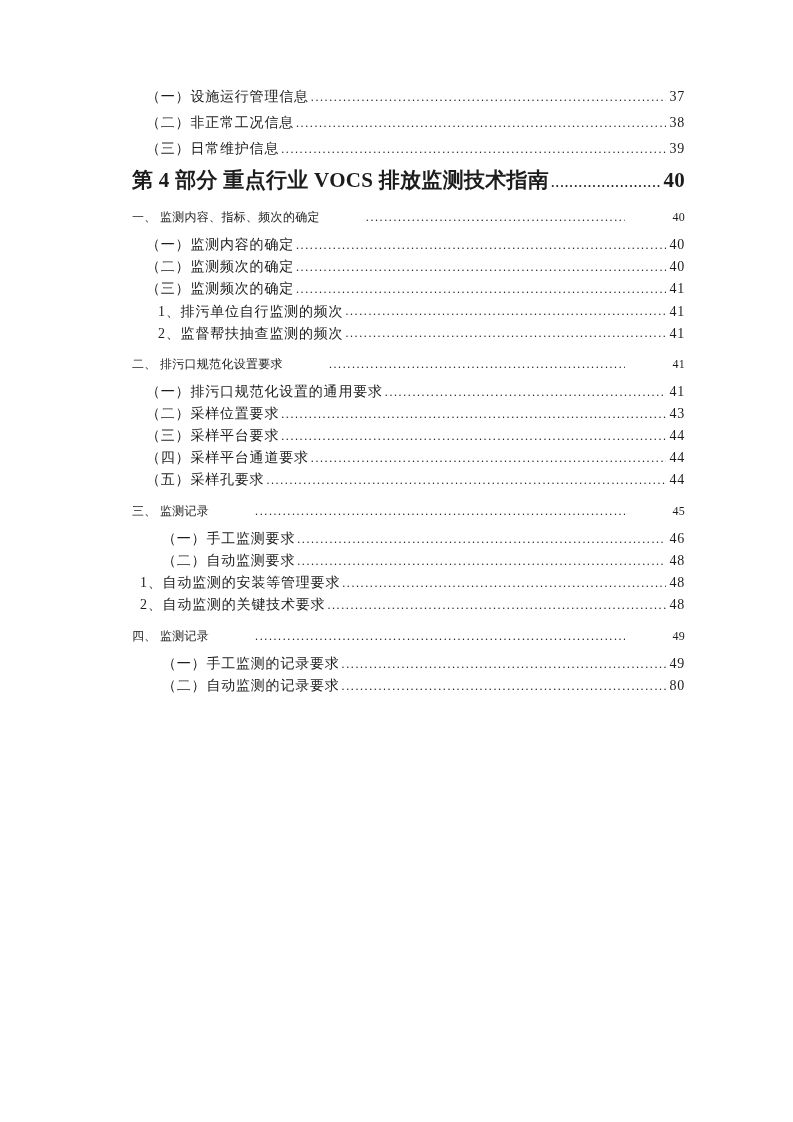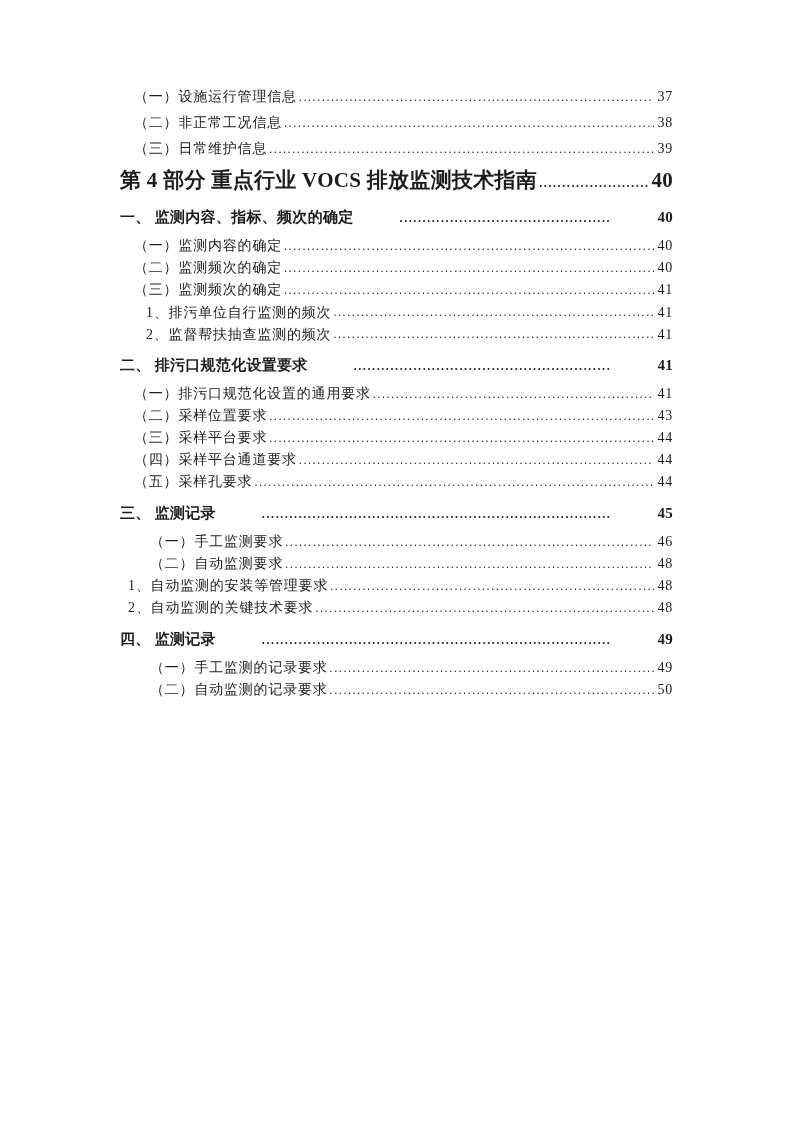--- a/index.html
+++ b/index.html
@@ -4,20 +4,21 @@
 <style>
   html, body { margin: 0; padding: 0; background: #ffffff; }
   .page {
     position: relative;
     width: 708px;
     height: 1122px;
     background: #ffffff;
     overflow: hidden;
     font-family: "Liberation Serif", "DejaVu Serif", serif;
     color: #1c1c1c;
+    margin-left: 12px;
   }
   .toc {
     position: absolute;
     left: 120px;
     top: 84px;
     width: 553px;
   }
   .row {
     display: flex;
     align-items: baseline;
@@ -43,22 +44,22 @@
   
   .sub0 { padding-left: 14px; line-height: 26px; }
   .part {
     font-weight: bold;
     font-size: 21px;
     line-height: 27px;
     margin-top: 5px;
     letter-spacing: 0.3px;
   }
   .sec {
-    font-weight: bold;
-    font-size: 15px;
+    font-weight: normal;
+    font-size: 12px;
     line-height: 27px;
     margin-top: 7px;
     margin-bottom: 3px;
     letter-spacing: 0.3px;
     gap: 44px;
   }
   .sub1 { padding-left: 14px; }
   .n1   { padding-left: 26px; align-items: flex-end; }
   .sub2 { padding-left: 30px; text-align: center; }
   .n2   { padding-left: 8px; }
@@ -179,16 +180,16 @@
         <span class="pageno">49</span>
       </div>
       <div class="row sub2">
         <span class="label">（一）手工监测的记录要求</span>
         <span class="leader"></span>
         <span class="pageno">49</span>
       </div>
       <div class="row sub2">
         <span class="label">（二）自动监测的记录要求</span>
         <span class="leader"></span>
-        <span class="pageno">50</span>
+        <span class="pageno">80</span>
       </div>
     </div>
 </div>
 
 </body></html>

